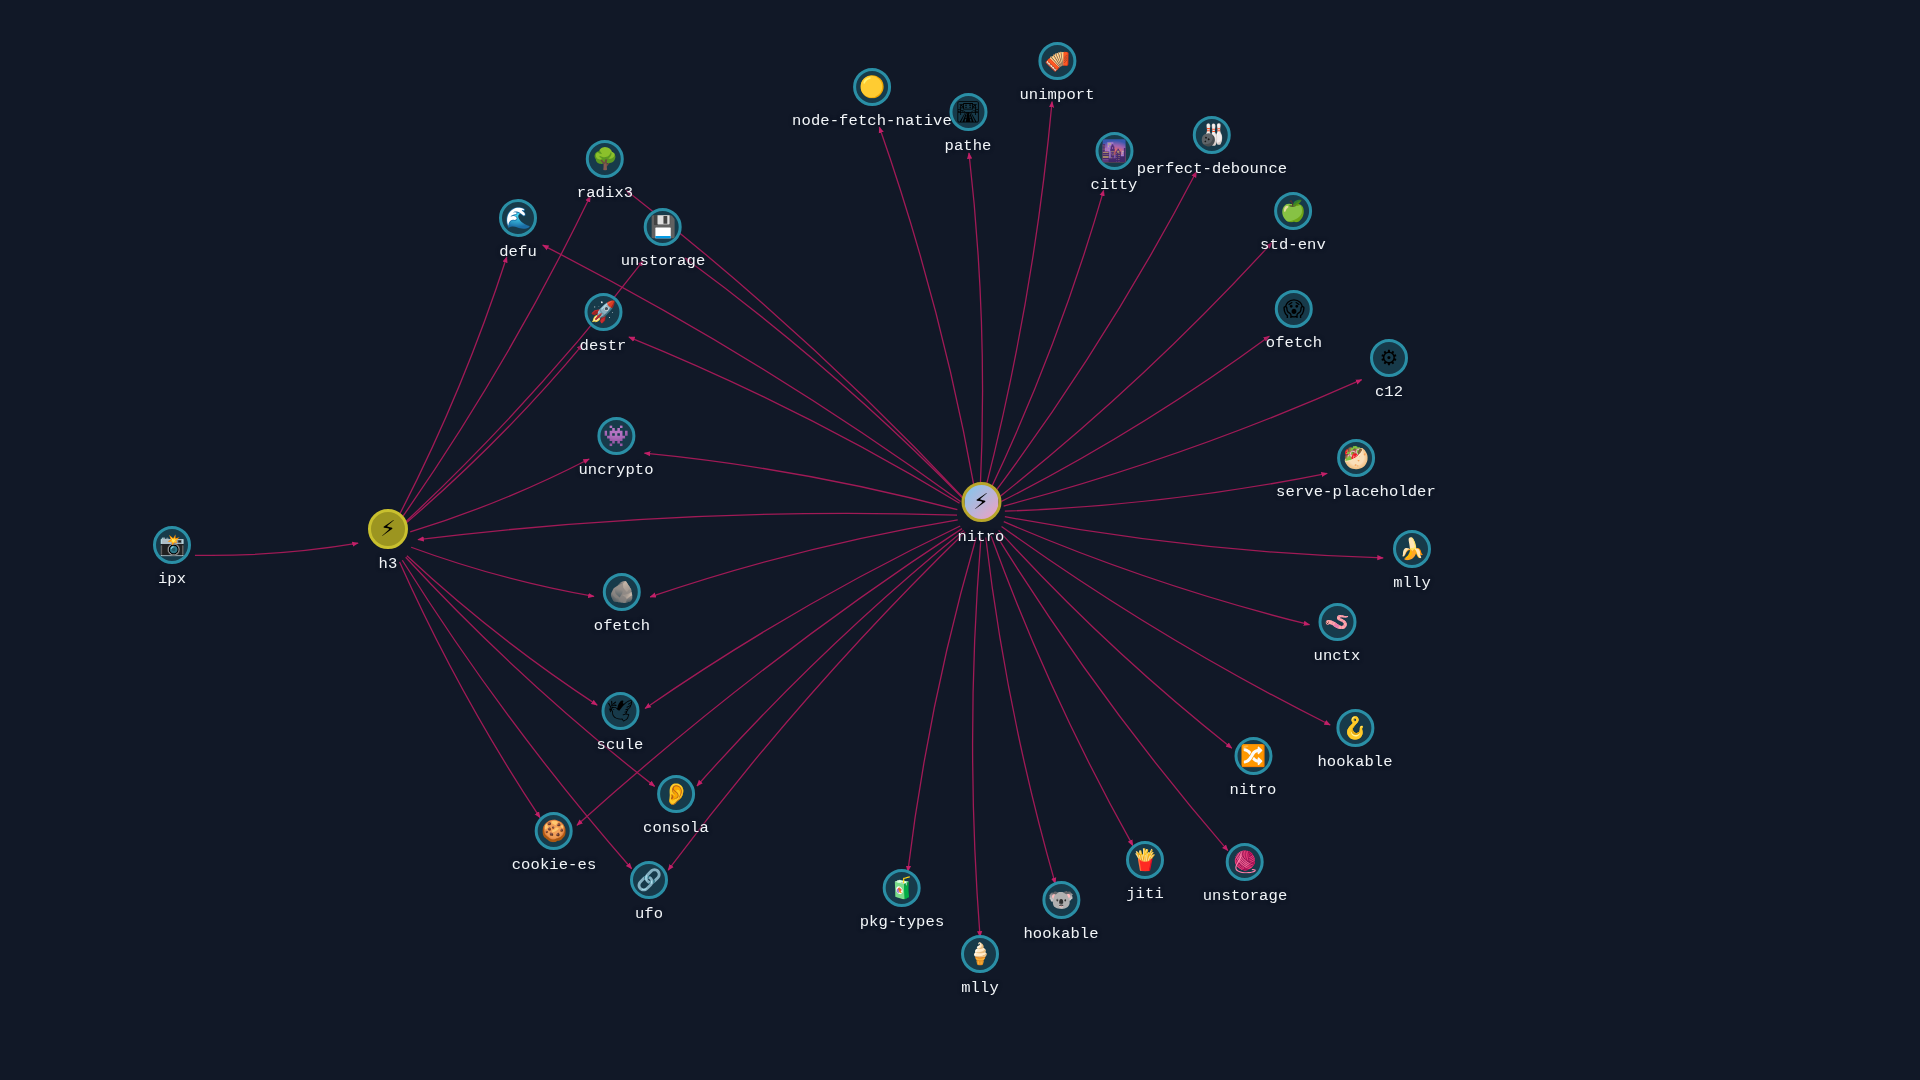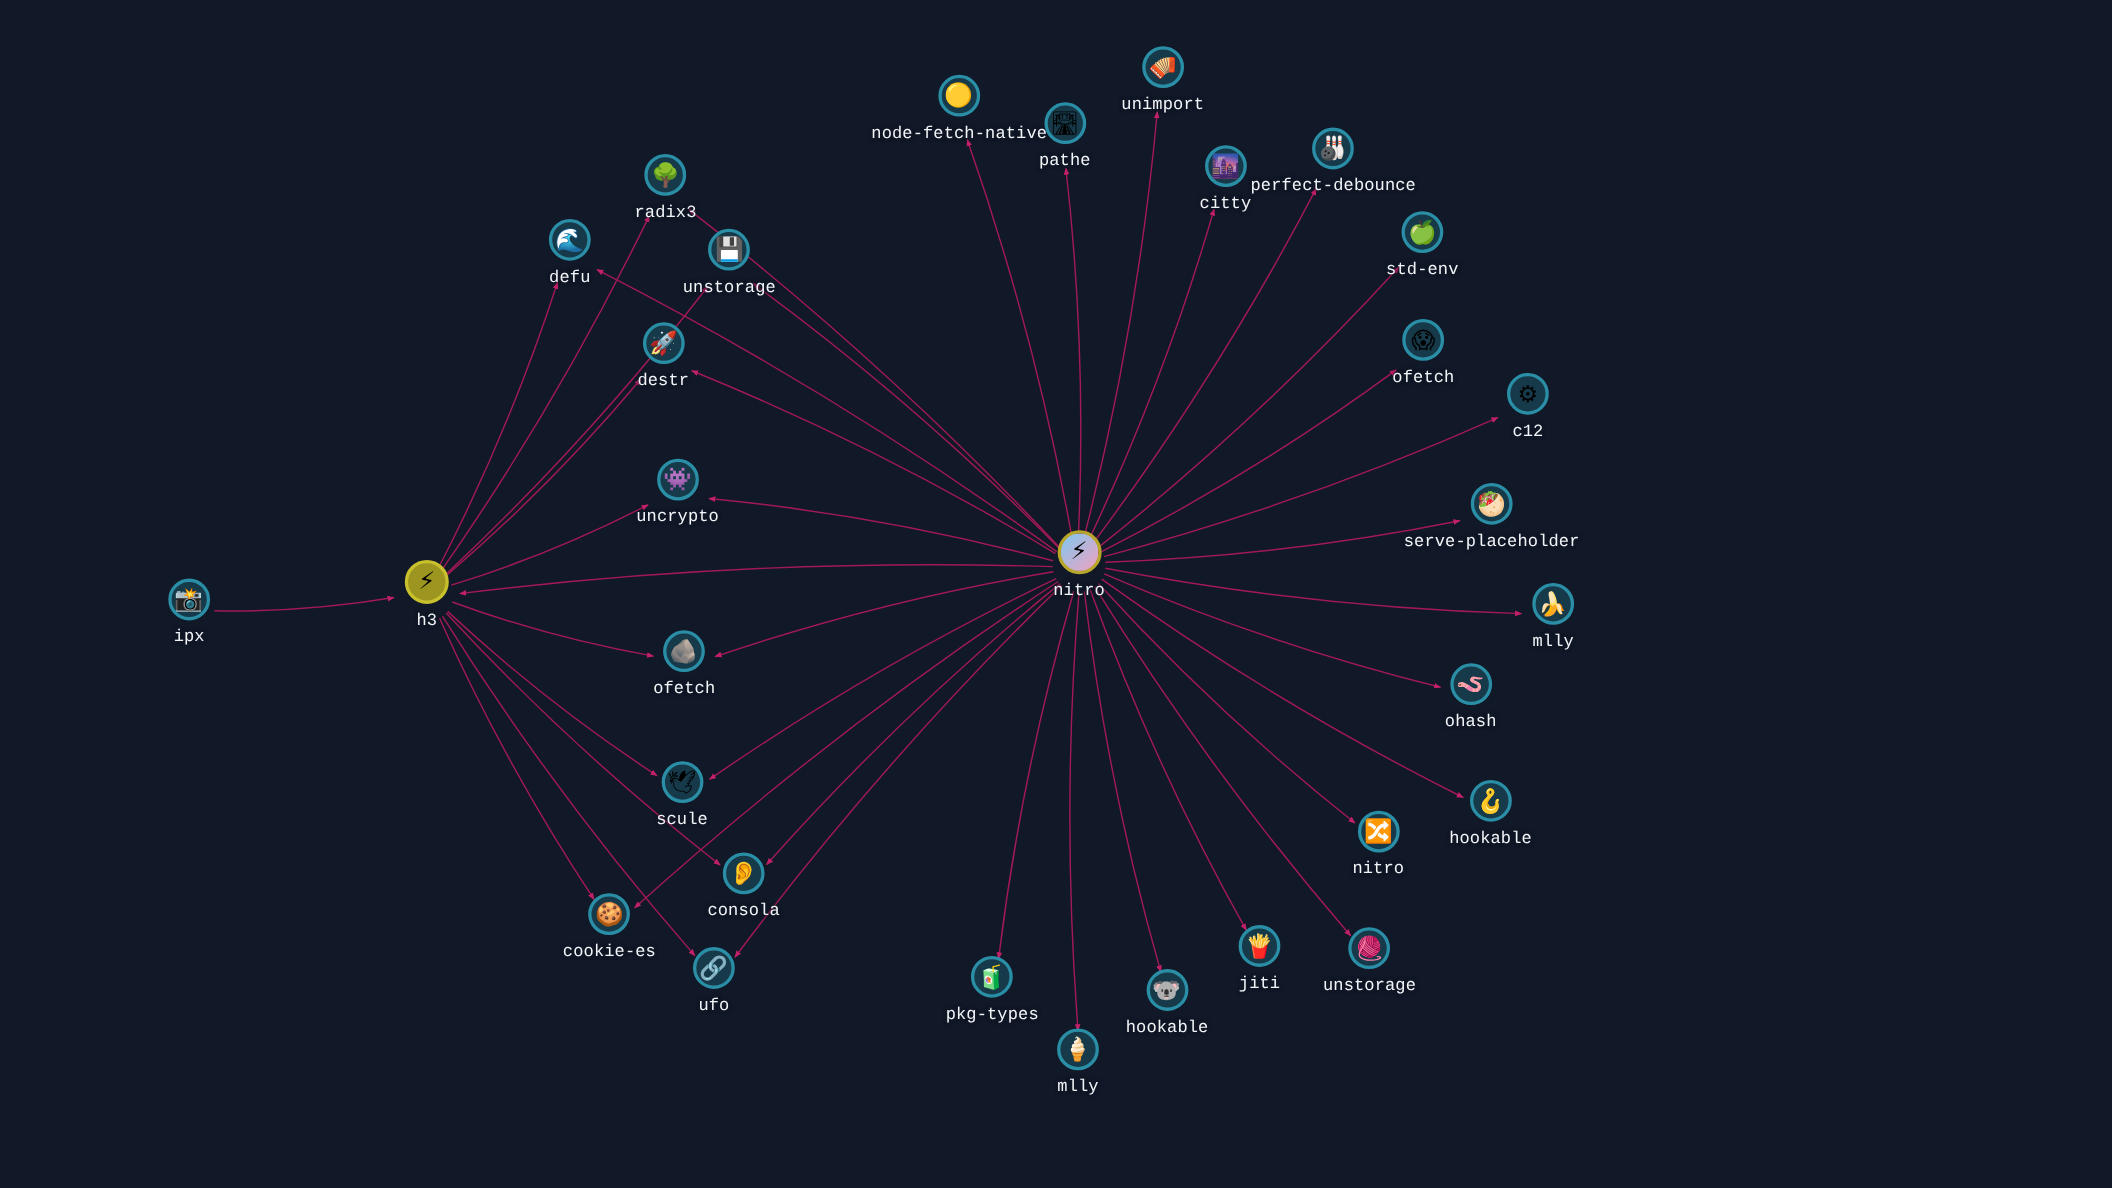--- a/index.html
+++ b/index.html
@@ -273,21 +273,21 @@
       <div class="node" style="left: 1412px; top: 561px;">
         <div class="node-circle size-normal">
           <span class="node-emoji">🍌</span>
         </div>
         <div class="node-label">mlly</div>
       </div>
       <div class="node" style="left: 1337px; top: 634px;">
         <div class="node-circle size-normal">
           <span class="node-emoji">🪱</span>
         </div>
-        <div class="node-label">ohash</div>
+        <div class="node-label">unctx</div>
       </div>
       <div class="node" style="left: 1355px; top: 740px;">
         <div class="node-circle size-normal">
           <span class="node-emoji">🪝</span>
         </div>
         <div class="node-label">hookable</div>
       </div>
       <div class="node" style="left: 1253px; top: 768px;">
         <div class="node-circle size-normal">
           <span class="node-emoji">🔀</span>

